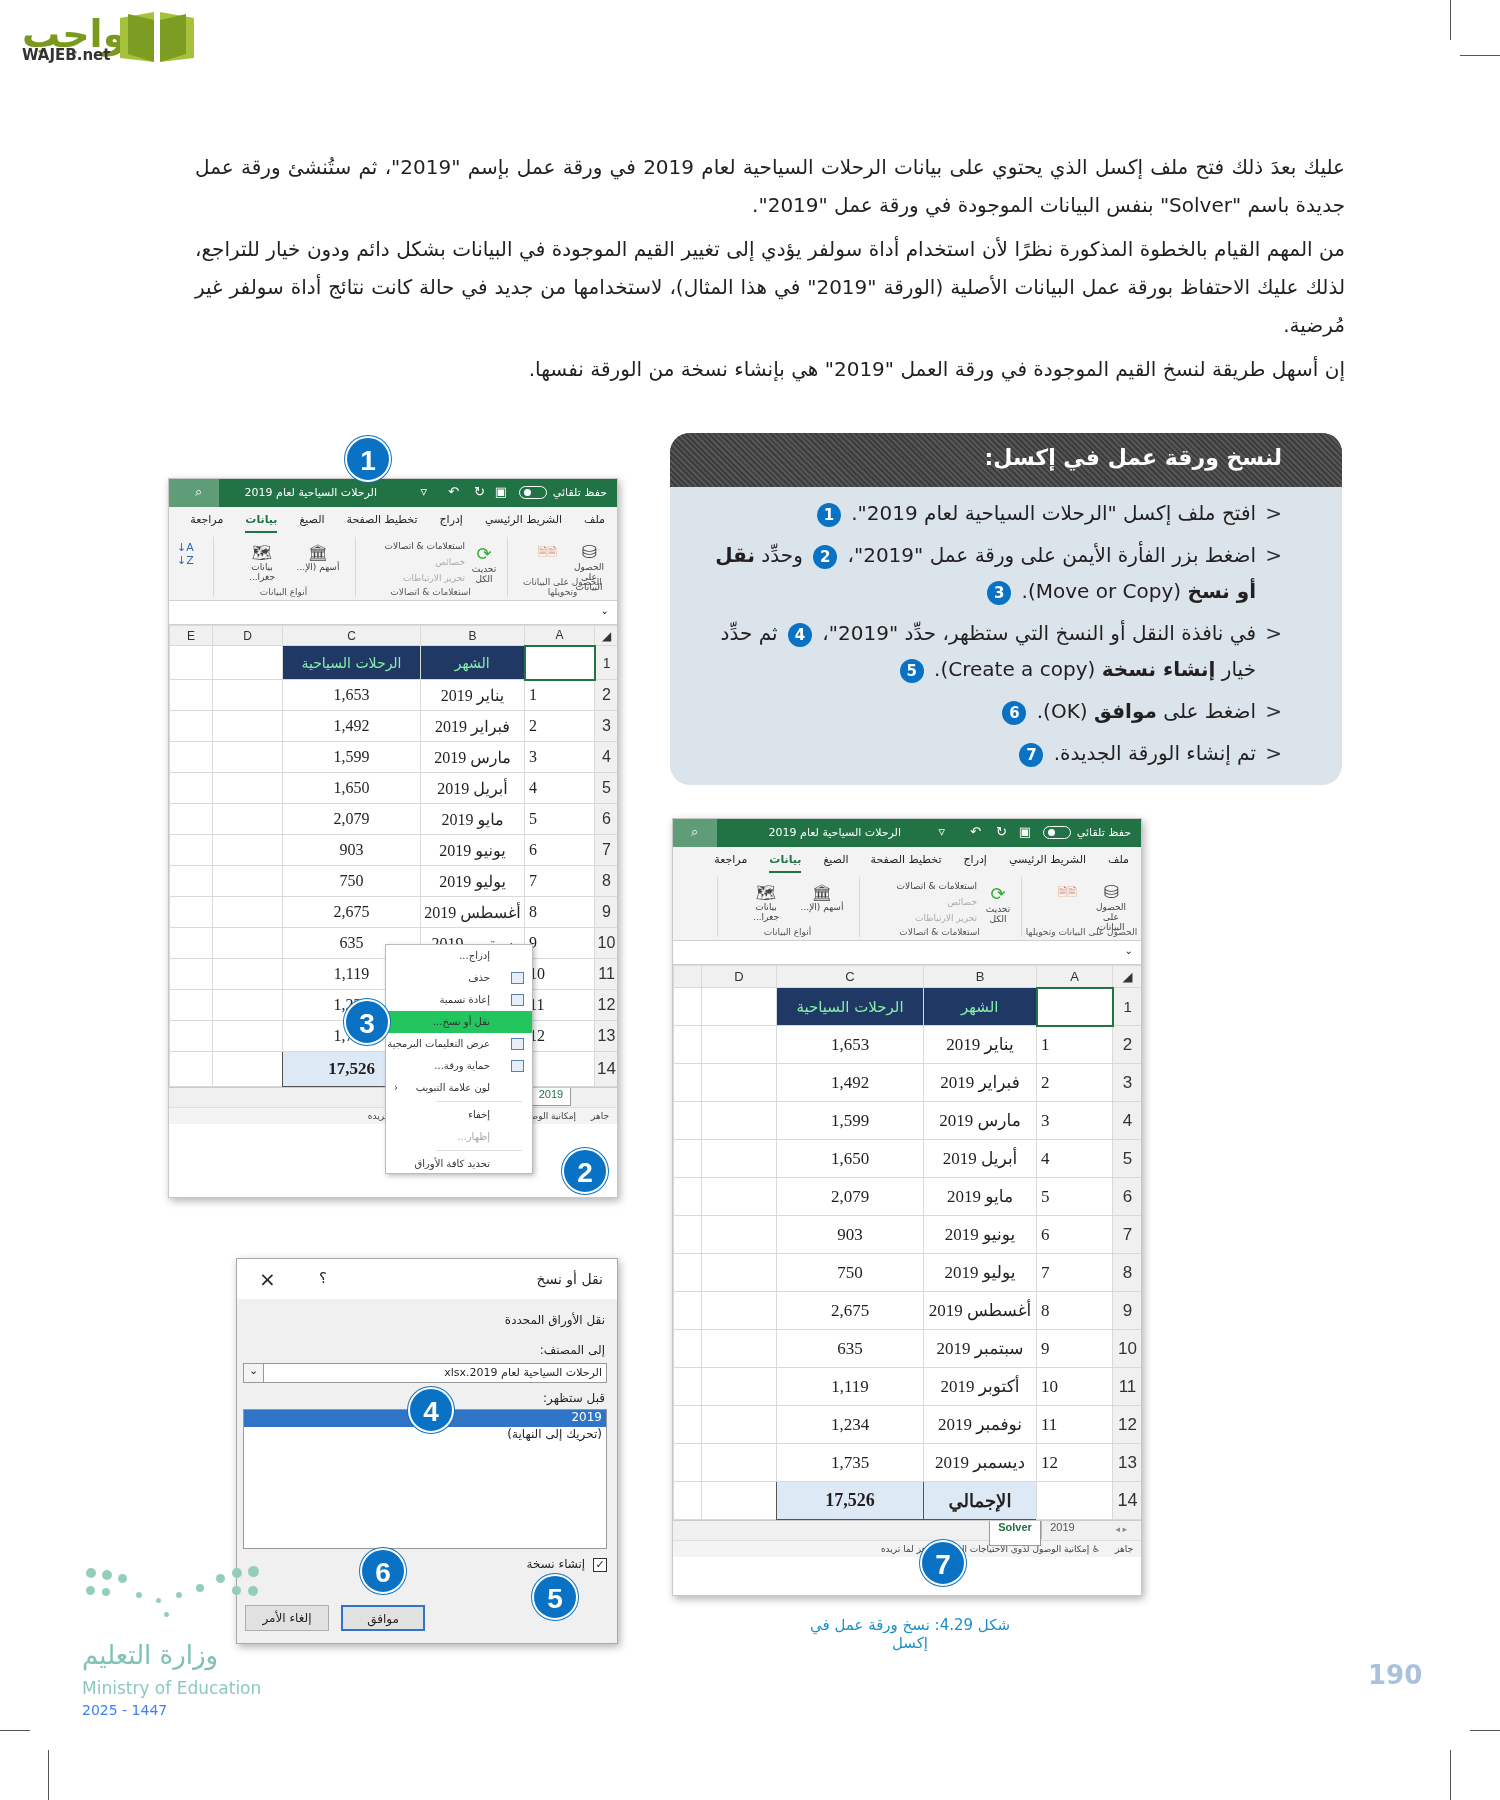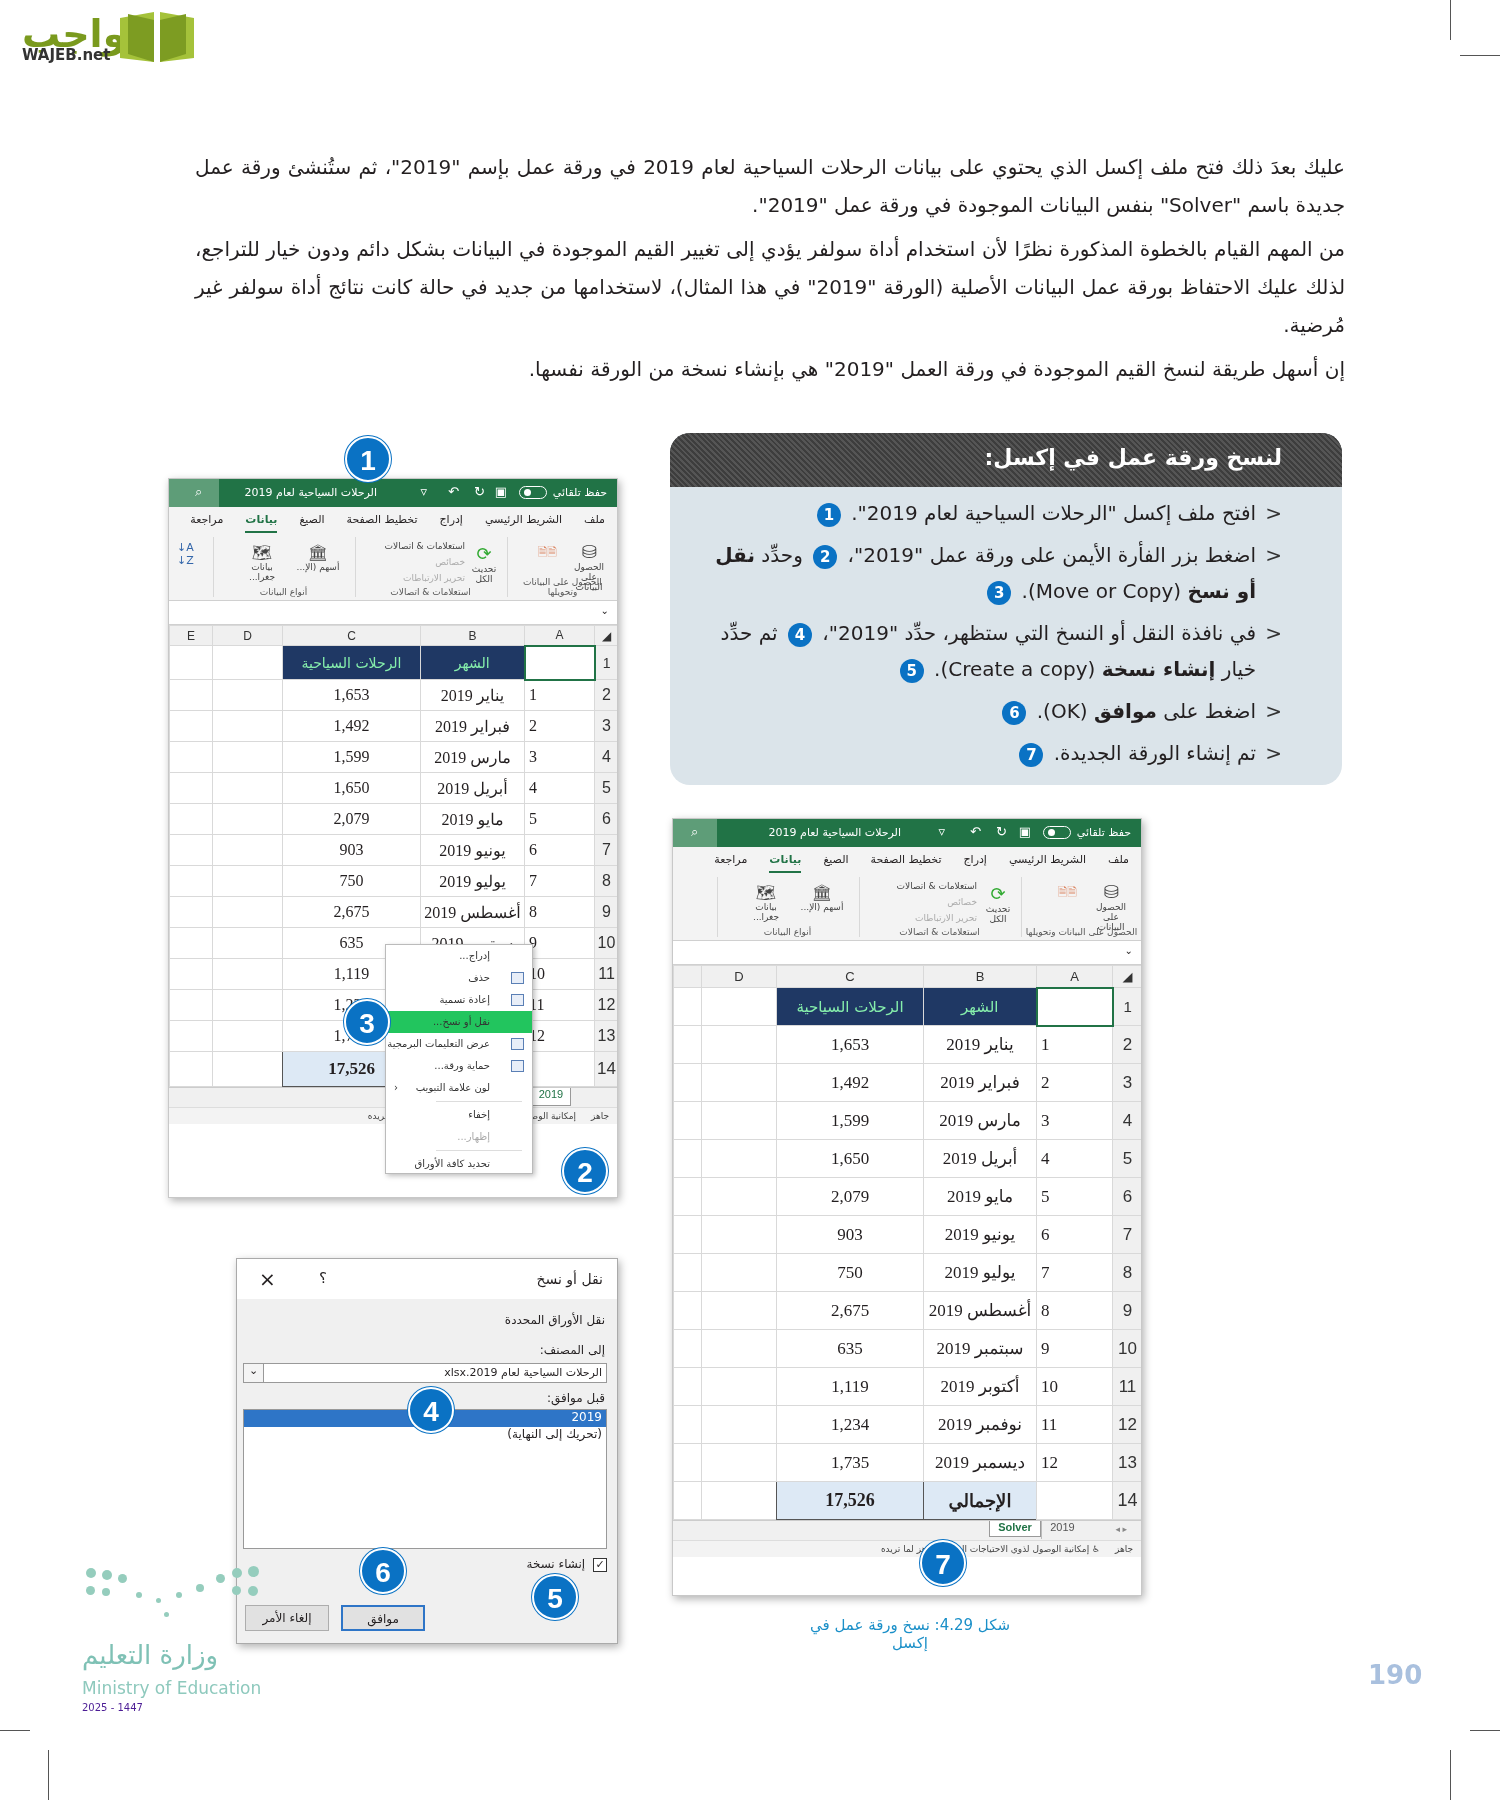--- a/index.html
+++ b/index.html
@@ -76,21 +76,21 @@
 
   
   .callout { position: absolute; width: 46px; height: 46px; border-radius: 50%; background: #0a72c4; color: #fff; font-size: 28px; font-weight: bold;
              font-family: "Liberation Sans", sans-serif; text-align: center; line-height: 46px; border: 2px solid #fff; box-shadow: 0 0 0 1px #0a72c4; }
 
   .caption { left: 790px; top: 1616px; width: 240px; text-align: center; font-size: 15px; color: #1a8fc8; direction: rtl; }
   .pagenum { left: 1368px; top: 1660px; font-size: 26px; font-weight: bold; color: #a9c0de; }
   .moe { left: 80px; top: 1560px; width: 200px; height: 170px; }
   .moe-ar { position: absolute; left: 2px; top: 80px; font-size: 26px; color: #7fc1b5; direction: rtl; }
   .moe-en { position: absolute; left: 2px; top: 118px; font-size: 17px; color: #8ec9bd; }
-  .moe-yr { position: absolute; left: 2px; top: 142px; font-size: 10px; color: #4c1d95; text-align: center; }
+  .moe-yr { position: absolute; left: 2px; top: 142px; font-size: 14px; color: #3b82f6; text-align: center; }
   .dot { position: absolute; border-radius: 50%; background: #95cdbd; }
 </style>
 </head>
 <body>
 
 <div class="crop-v" style="left:1450px;top:0;height:40px;"></div>
 <div class="crop-v" style="left:48px;top:1750px;height:50px;"></div>
 <div class="crop-v" style="left:1450px;top:1750px;height:50px;"></div>
 <div class="crop-h" style="left:1460px;top:55px;width:40px;"></div>
 <div class="crop-h" style="left:0;top:1730px;width:30px;"></div>
@@ -362,21 +362,21 @@
     <span>نقل أو نسخ</span>
     <span class="dlg-help">؟</span>
     <span class="dlg-close">×</span>
   </div>
   <div style="position:absolute;right:12px;top:54px;">نقل الأوراق المحددة</div>
   <div style="position:absolute;right:12px;top:84px;">إلى المصنف:</div>
   <div style="position:absolute;right:10px;top:104px;width:364px;height:20px;background:#fff;border:1px solid #999;font-size:11px;padding:2px 4px;">
     <span>الرحلات السياحية لعام 2019.xlsx</span>
     <span style="position:absolute;left:0;top:0;width:20px;height:18px;border-right:1px solid #999;text-align:center;background:#f4f4f4;">⌄</span>
   </div>
-  <div style="position:absolute;right:12px;top:132px;">قبل موافق:</div>
+  <div style="position:absolute;right:12px;top:132px;">قبل ستظهر:</div>
   <div style="position:absolute;right:10px;top:150px;width:364px;height:140px;background:#fff;border:1px solid #999;font-size:12px;">
     <div style="background:#2e75c7;color:#fff;padding:0 4px;height:17px;">2019</div>
     <div style="padding:0 4px;">(تحريك إلى النهاية)</div>
   </div>
   <div style="position:absolute;right:10px;top:298px;">
     <span style="display:inline-block;width:14px;height:14px;border:1px solid #333;background:#fff;font-size:11px;text-align:center;line-height:12px;vertical-align:middle;">✓</span>
     <span style="margin-right:4px;">إنشاء نسخة</span>
   </div>
   <div class="dlg-btn" style="left:104px;top:346px;width:84px;border:2px solid #2e75c7;">موافق</div>
   <div class="dlg-btn" style="left:8px;top:346px;width:84px;">إلغاء الأمر</div>
@@ -562,21 +562,21 @@
       <td class="total">الإجمالي</td>
       <td class="total">17,526</td>
       <td></td>
           <td></td>
     </tr>
   </tbody>
     </table>
   <div class="sheetbar" style="height:20px;">
     <span style="position:absolute;right:14px;top:3px;font-size:9px;color:#888;">◂ ▸</span>
     <span style="position:absolute;right:58px;top:0;width:42px;height:18px;font-size:11px;text-align:center;color:#555;border-left:1px solid #bbb;">2019</span>
-    <span style="position:absolute;right:100px;top:0;width:52px;height:16px;background:#fff;font-size:11px;font-weight:bold;text-align:center;color:#217346;border:1px solid #999;border-top:none;">Solver</span>
+    <span style="position:absolute;right:100px;top:0;width:52px;height:25px;background:#fff;font-size:11px;font-weight:bold;text-align:center;color:#217346;border:1px solid #999;border-top:none;">Solver</span>
   </div>
   <div class="statusbar">
     <span>جاهز</span>
     <span style="margin-right:12px;">♿</span>
     <span>إمكانية الوصول لذوي الاحتياجات الخاصة: جاهز لما تريده</span>
   </div>
 </div>
 
 <div class="callout" style="left:345px;top:436px;">1</div>
 <div class="callout" style="left:562px;top:1148px;">2</div>

